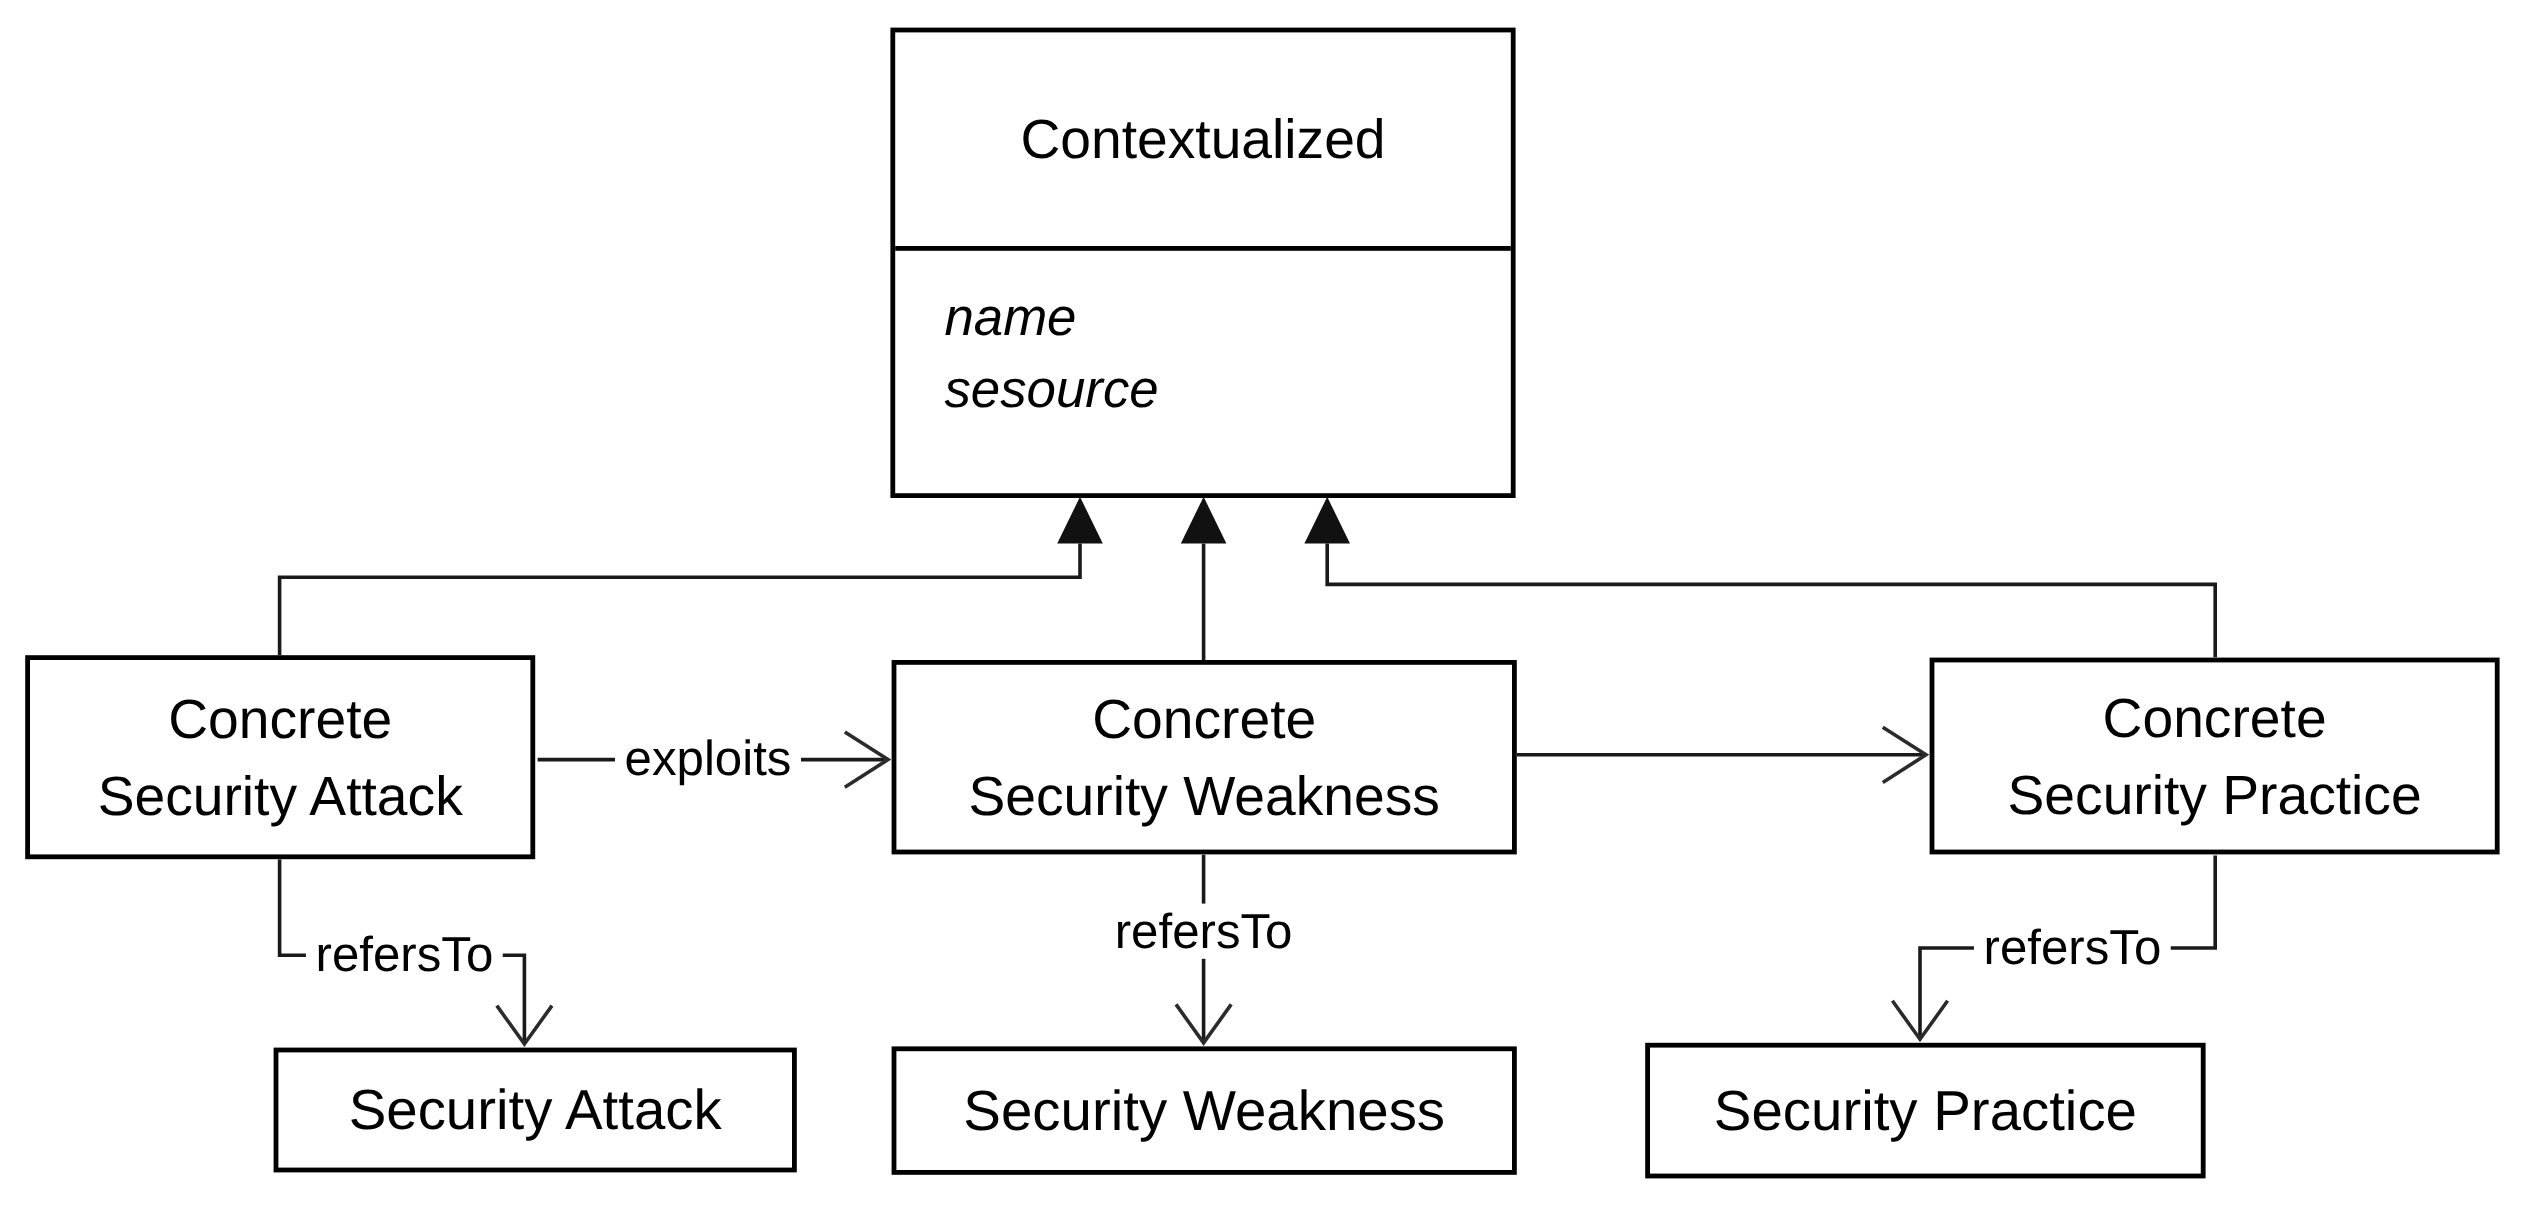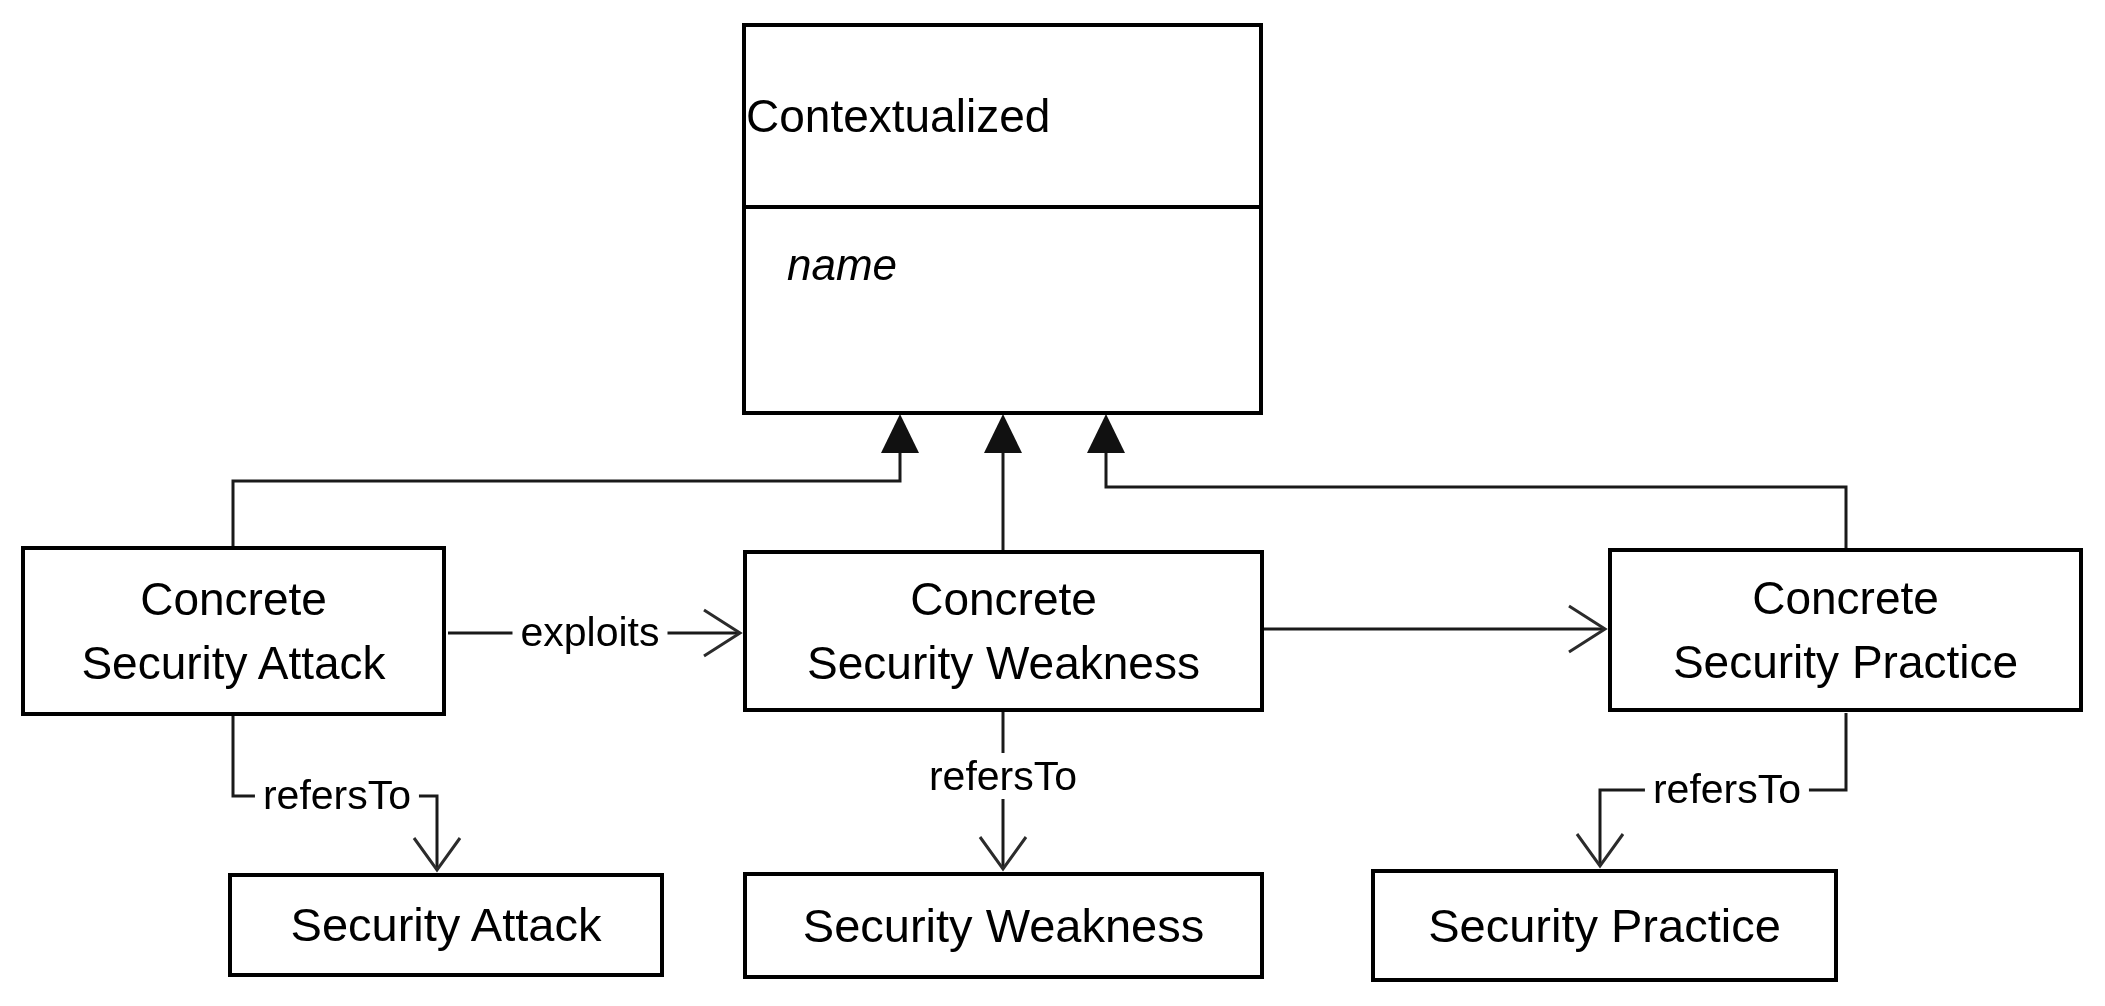--- a/index.html
+++ b/index.html
@@ -42,21 +42,21 @@
   .top-box {
     justify-content: flex-start;
     align-items: stretch;
     text-align: left;
   }
   .top-box .title-compartment {
     height: 182px;
     box-sizing: border-box;
     display: flex;
     flex-direction: column;
-    align-items: flex-start;
+    align-items: center;
     justify-content: center;
     border-bottom: 4px solid #000000;
   }
   .top-box .attr-compartment {
     flex: 1;
     padding: 26px 0 0 41px;
     border-radius: 15px;
   }
   .attr-item {
     font-style: italic;
@@ -109,20 +109,21 @@
     <path d="M 1846 713 L 1846 790 L 1600 790 L 1600 865" stroke="#1a1a1a" stroke-width="3"></path>
     <path d="M 1577 834 L 1600 866 L 1623 834" stroke="#2b2b2b" stroke-width="3"></path>
   </svg>
 
   <div class="uml-box top-box" style="left:742px; top:23px; width:521px; height:392px;">
     <div class="title-compartment">
       <span class="box-title">Contextualized</span>
     </div>
     <div class="attr-compartment">
       <div class="attr-item">name</div>
+      <div class="attr-item">sesource</div>
     </div>
   </div>
 
   <div class="uml-box" style="left:21px; top:546px; width:425px; height:170px;">
     <span class="box-title">Concrete</span>
     <span class="box-title">Security Attack</span>
   </div>
 
   <div class="uml-box" style="left:743px; top:550px; width:521px; height:162px;">
     <span class="box-title">Concrete</span>

